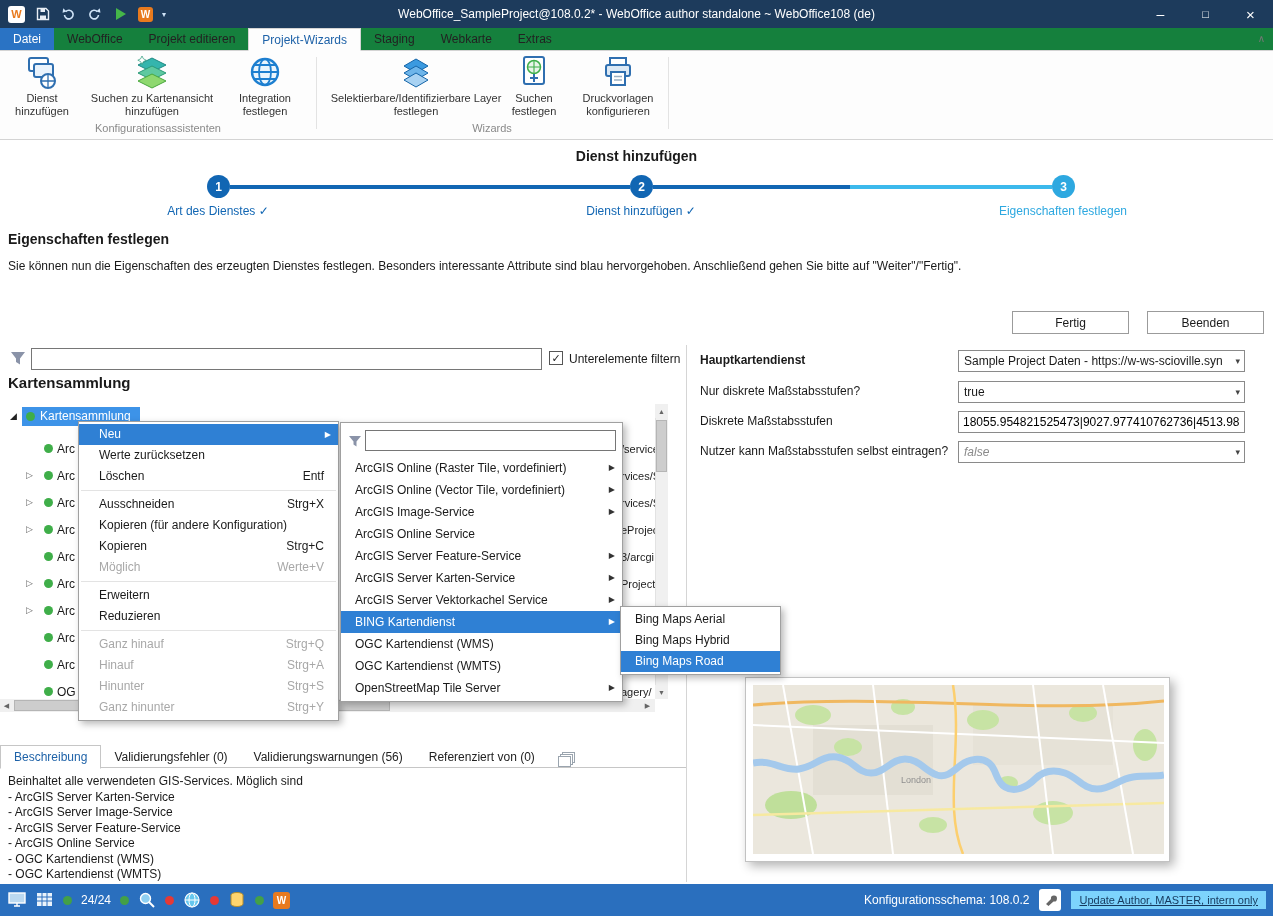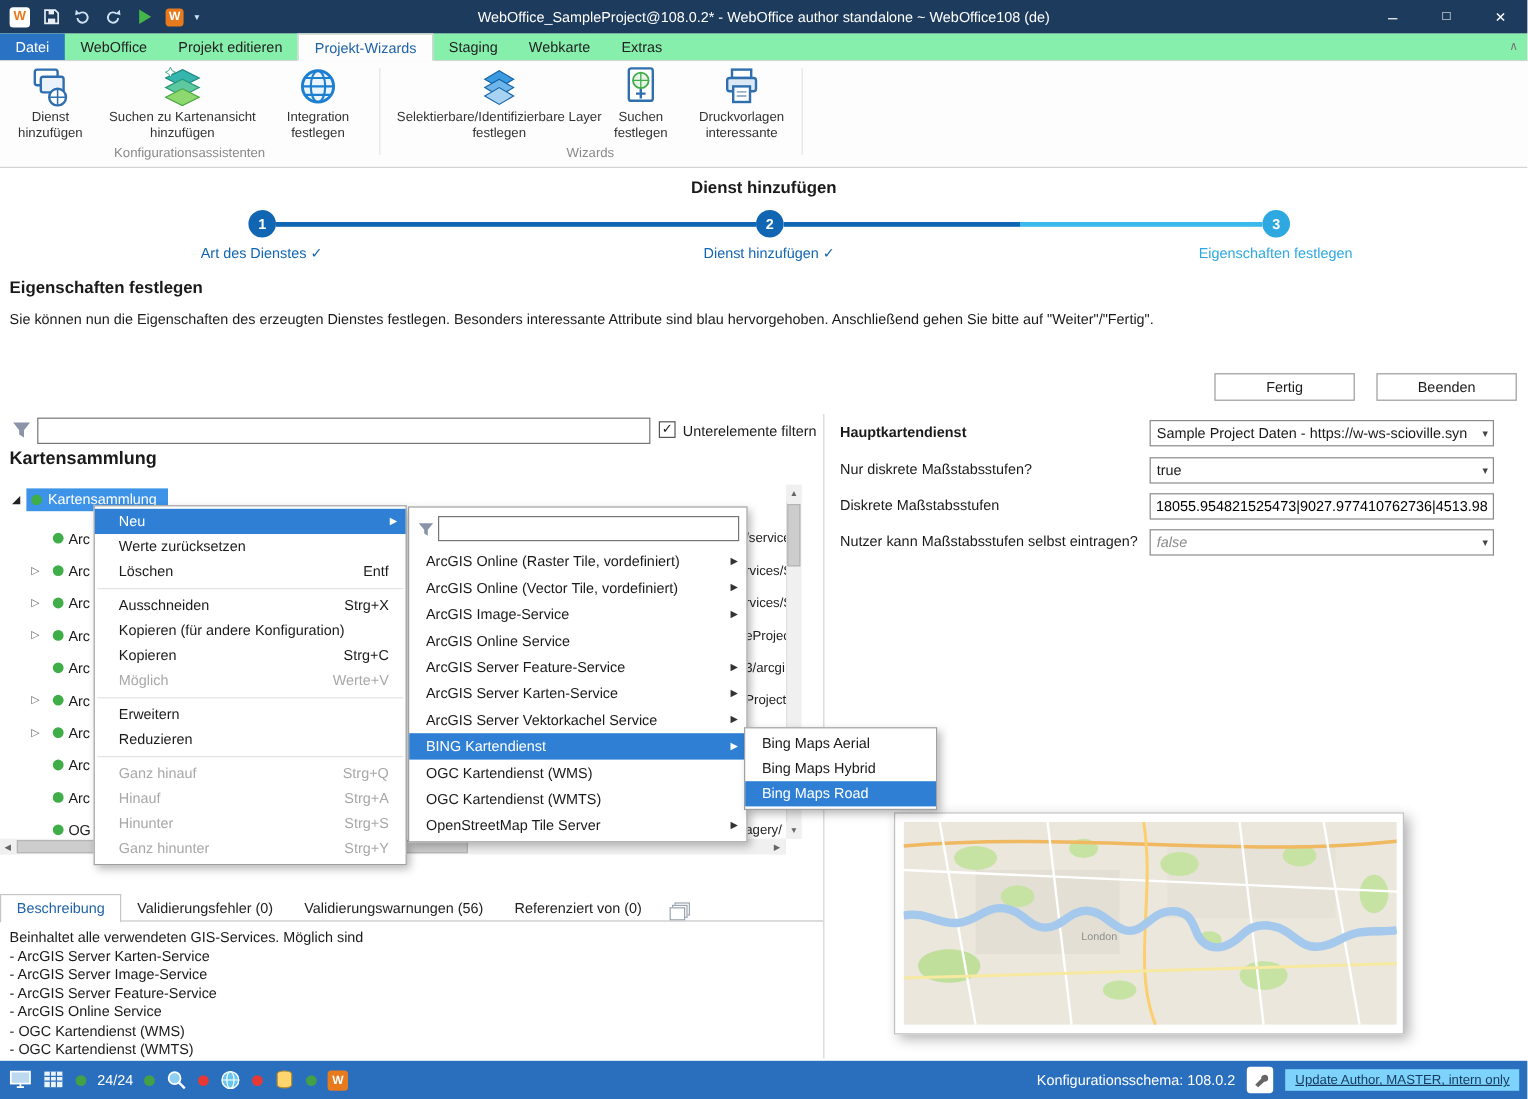--- a/index.html
+++ b/index.html
@@ -11,21 +11,21 @@
 .qat{display:flex;align-items:center;gap:9px;padding-left:8px;position:relative;z-index:2}
 .qicon{width:17px;height:17px;display:flex;align-items:center;justify-content:center}
 .applogo{width:17px;height:17px;border-radius:3px;background:#fff;color:#e87a1e;font-weight:bold;font-size:11px;display:flex;align-items:center;justify-content:center}
 .applogo.small{width:15px;height:15px;font-size:10px;background:#e87a1e;color:#fff}
 .playtri{width:0;height:0;border-left:10px solid #45b649;border-top:6px solid transparent;border-bottom:6px solid transparent}
 #win-title{position:absolute;left:0;right:0;top:0;height:28px;line-height:28px;text-align:center;font-size:12px;color:#fff;z-index:1}
 .winbtns{position:absolute;right:0;top:0;display:flex;z-index:2}
 .winbtn{width:45px;height:28px;display:flex;align-items:center;justify-content:center;color:#fff}
 
 
-#tabrow{position:absolute;top:28px;left:0;right:0;height:23px;background:#86efac;border-bottom:1px solid #d4d4d4;display:flex;align-items:stretch}
+#tabrow{position:absolute;top:28px;left:0;right:0;height:23px;background:#15803d;border-bottom:1px solid #d4d4d4;display:flex;align-items:stretch}
 .rtab{padding:4px 13px 3px;font-size:12px;color:#222}
 .rtab.file{background:#2a73c4;color:#fff}
 .rtab.sel{background:#fdfdfd;border:1px solid #d4d4d4;border-bottom:1px solid #fdfdfd;margin-bottom:-1px;color:#1e62a8}
 #ribbon-collapse{position:absolute;right:8px;top:33px;font-size:10px;color:#777}
 
 
 #ribbon{position:absolute;top:51px;left:0;right:0;height:89px;background:#fdfdfd;border-bottom:1px solid #d4d4d4}
 .rbtn{position:absolute;top:4px;display:flex;flex-direction:column;align-items:center;text-align:center;font-size:11px;line-height:1.2;color:#333}
 .rbtn svg{margin-bottom:3px}
 .rgroup-label{position:absolute;top:71px;font-size:11px;color:#8a8a8a;text-align:center}
@@ -201,21 +201,21 @@
     </svg>
     <span>Suchen festlegen</span>
   </div>
   <div class="rbtn" style="left:572px;width:92px">
     <svg width="34" height="34" viewBox="0 0 34 34">
       <rect x="9" y="3" width="16" height="7" fill="#fff" stroke="#2f6fb0" stroke-width="2"></rect>
       <rect x="5" y="10" width="24" height="11" rx="2" fill="#dce9f5" stroke="#2f6fb0" stroke-width="2"></rect>
       <rect x="10" y="17" width="14" height="13" fill="#fff" stroke="#2f6fb0" stroke-width="2"></rect>
       <path d="M13 21.5 h8 M13 25 h8" stroke="#9ab0c4" stroke-width="1.5"></path>
     </svg>
-    <span>Druckvorlagen interessante</span>
+    <span>Druckvorlagen konfigurieren</span>
   </div>
   <div class="rdivider" style="left:668px"></div>
   <div class="rgroup-label" style="left:316px;width:352px">Wizards</div>
 </div>
 
 <div id="wizard-title">Dienst hinzufügen</div>
 <div class="wseg" style="left:230px;width:400px;background:#1166b3"></div>
 <div class="wseg" style="left:653px;width:197px;background:#1166b3"></div>
 <div class="wseg" style="left:850px;width:202px;background:#3cb9ec"></div>
 <div class="wcircle" style="left:207px;background:#1166b3">1</div>

